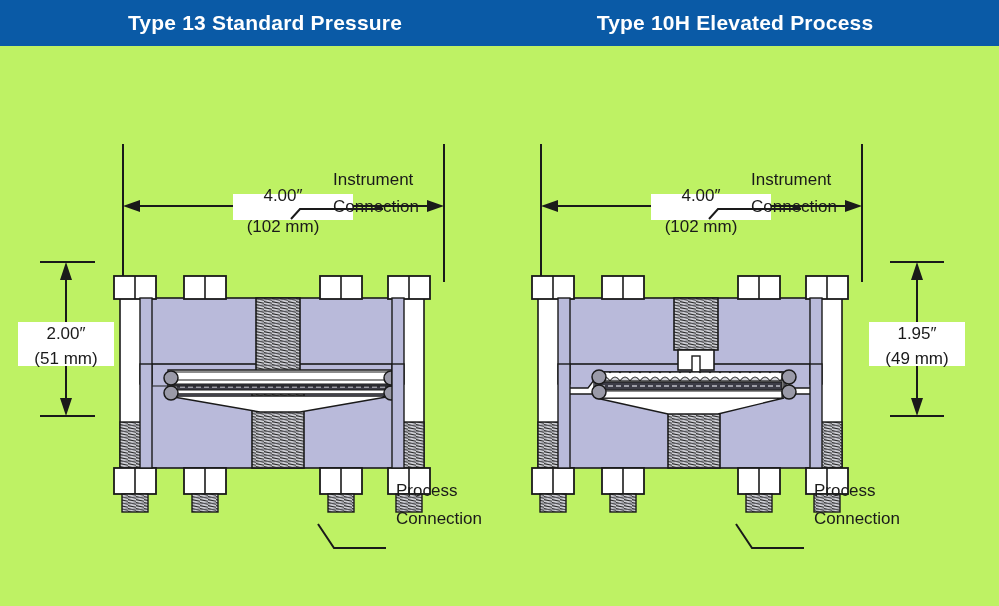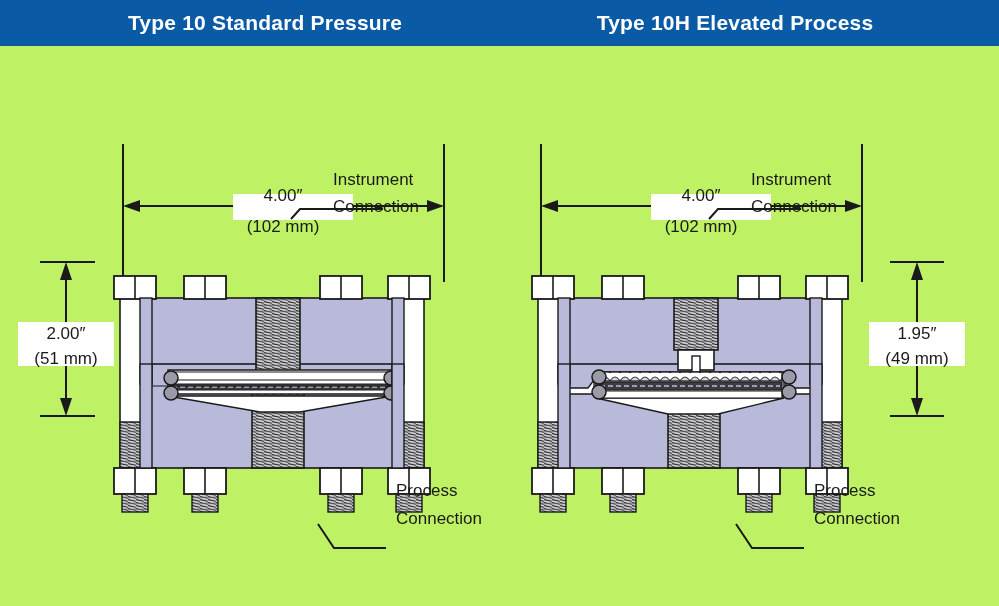--- a/index.html
+++ b/index.html
@@ -52,21 +52,21 @@
   .dim-text, .callout-text {
     font-family: "Liberation Sans", sans-serif;
     font-size: 17px;
     fill: #1a1a1a;
   }
 </style>
 </head>
 <body>
 
 <div id="header-bar">
-  <div class="header-title" id="title-left">Type 10 Standard Pressure</div>
+  <div class="header-title" id="title-left">Type 13 Standard Pressure</div>
   <div class="header-title" id="title-right">Type 10H Elevated Process</div>
 </div>
 
 <div id="diagram-canvas">
 <svg id="diagram-svg" width="999" height="560" viewBox="0 0 999 560" xmlns="http://www.w3.org/2000/svg">
 
   <defs>
 
     <pattern id="thr-h" width="8" height="6" patternUnits="userSpaceOnUse">
       <rect width="8" height="6" fill="#cfd0d6"></rect>

